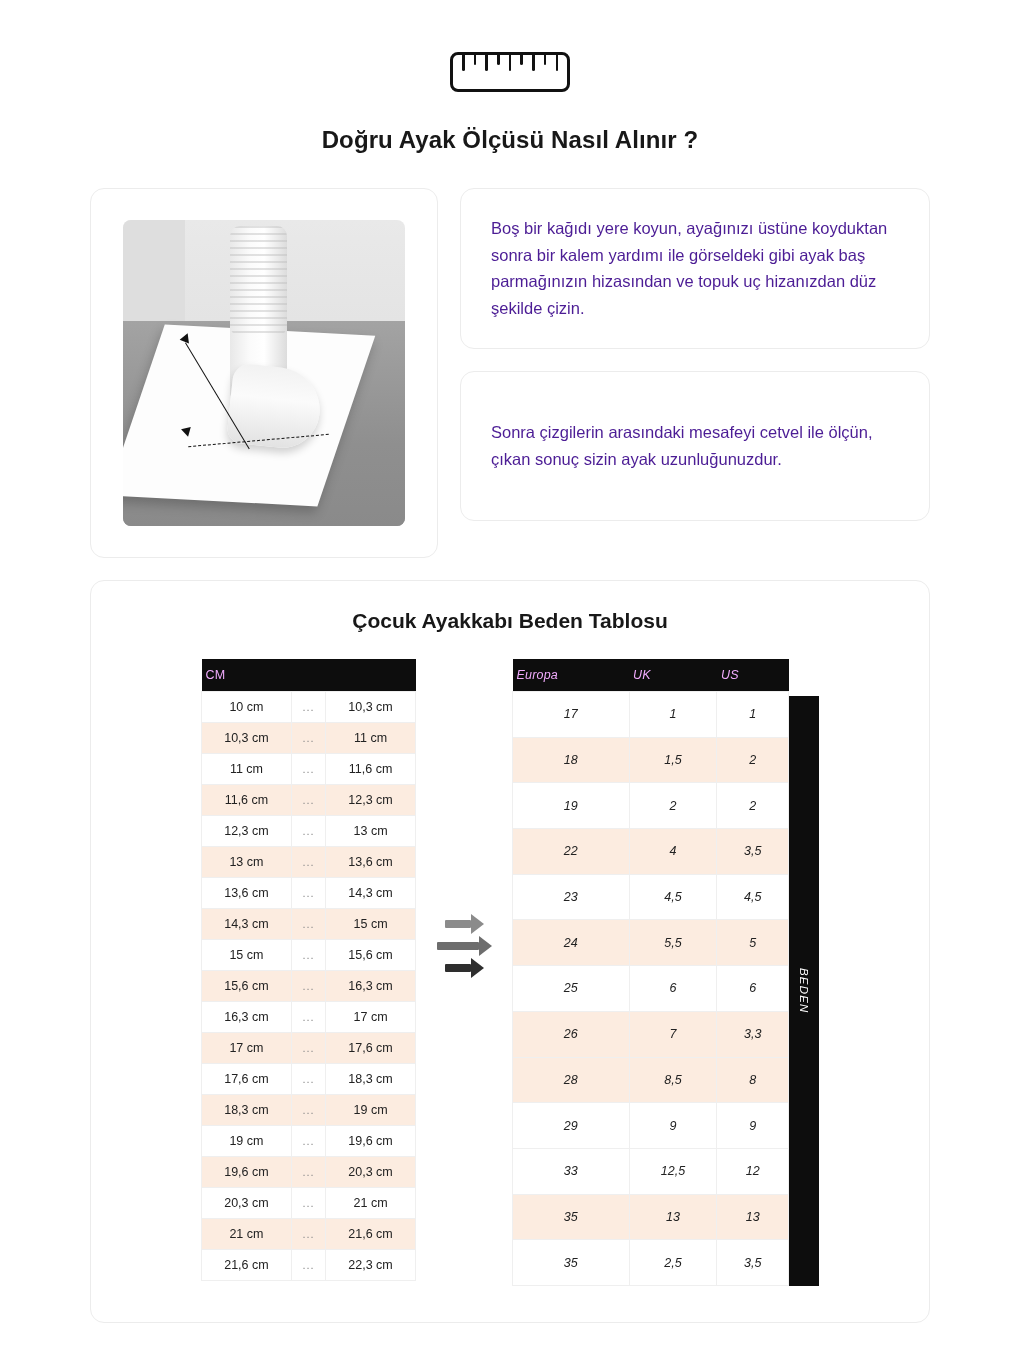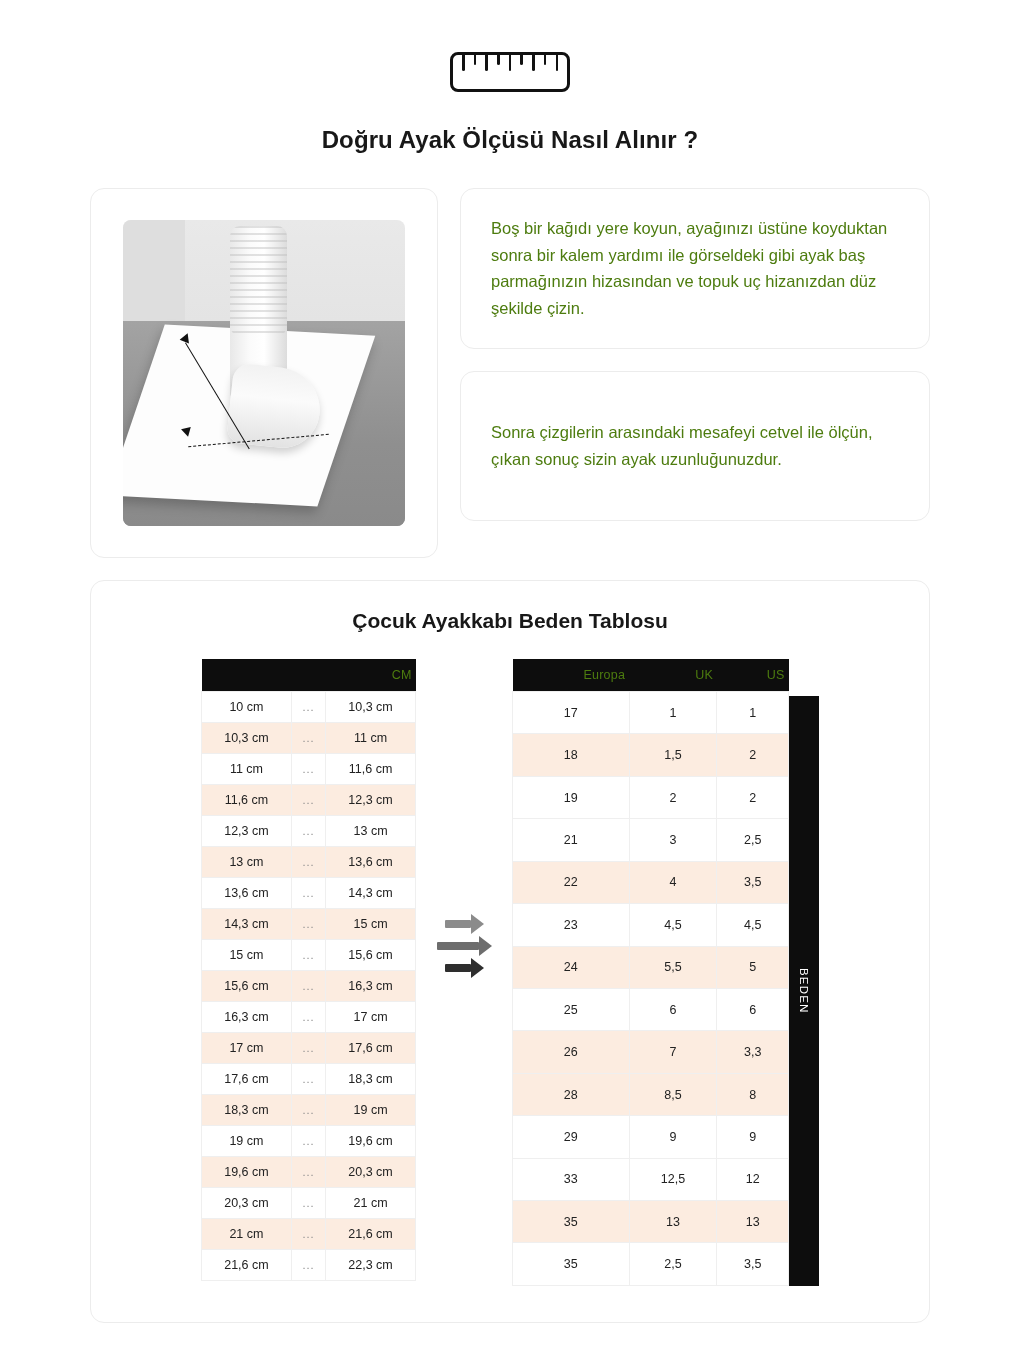--- a/index.html
+++ b/index.html
@@ -189,21 +189,21 @@
   .text-card {
     padding: 26px 30px;
     min-height: 128px;
     display: flex;
     align-items: center;
   }
   .text-card p {
     margin: 0;
     font-size: 16.5px;
     line-height: 1.62;
-    color: #4d7c0f;
+    color: #4c1d95;
   }
   .text-card.second {
     min-height: 150px;
   }
 
   
   .table-card {
     margin-top: 22px;
     padding: 20px 20px 36px 20px;
   }
@@ -221,25 +221,25 @@
     gap: 0;
   }
   table {
     border-collapse: collapse;
     font-size: 12.5px;
   }
   .cm-table { width: 215px; }
   .size-table { width: 277px; }
   th {
     background: #0d0d0d;
-    color: #4d7c0f;
+    color: #f0abfc;
     font-weight: normal;
     font-size: 12.5px;
     padding: 9px 4px;
-    text-align: right;
+    text-align: left;
     letter-spacing: .2px;
   }
   td {
     padding: 8px 6px;
     text-align: center;
     border: 1px solid #efefef;
     color: #222;
     white-space: nowrap;
   }
   tr.alt td { background: #fcece0; }
@@ -289,20 +289,21 @@
     min-height: 590px;
   }
   .beden-bar span {
     writing-mode: vertical-rl;
     font-size: 11.5px;
     letter-spacing: 1.2px;
   }
   .table-block {
     display: flex;
     align-items: stretch;
+    font-style: italic;
   }
 </style>
 </head>
 <body>
 
 <div class="page">
 
   <div class="ruler-wrap">
     <div class="ruler">
       <i class="t"></i>
@@ -490,25 +491,20 @@
               <tr class="row alt">
                 <td>18</td>
                 <td>1,5</td>
                 <td>2</td>
               </tr>
               <tr class="row">
                 <td>19</td>
                 <td>2</td>
                 <td>2</td>
               </tr>
-              <tr class="row">
-                <td>21</td>
-                <td>3</td>
-                <td>2,5</td>
-              </tr>
               <tr class="row alt">
                 <td>22</td>
                 <td>4</td>
                 <td>3,5</td>
               </tr>
               <tr class="row">
                 <td>23</td>
                 <td>4,5</td>
                 <td>4,5</td>
               </tr>

